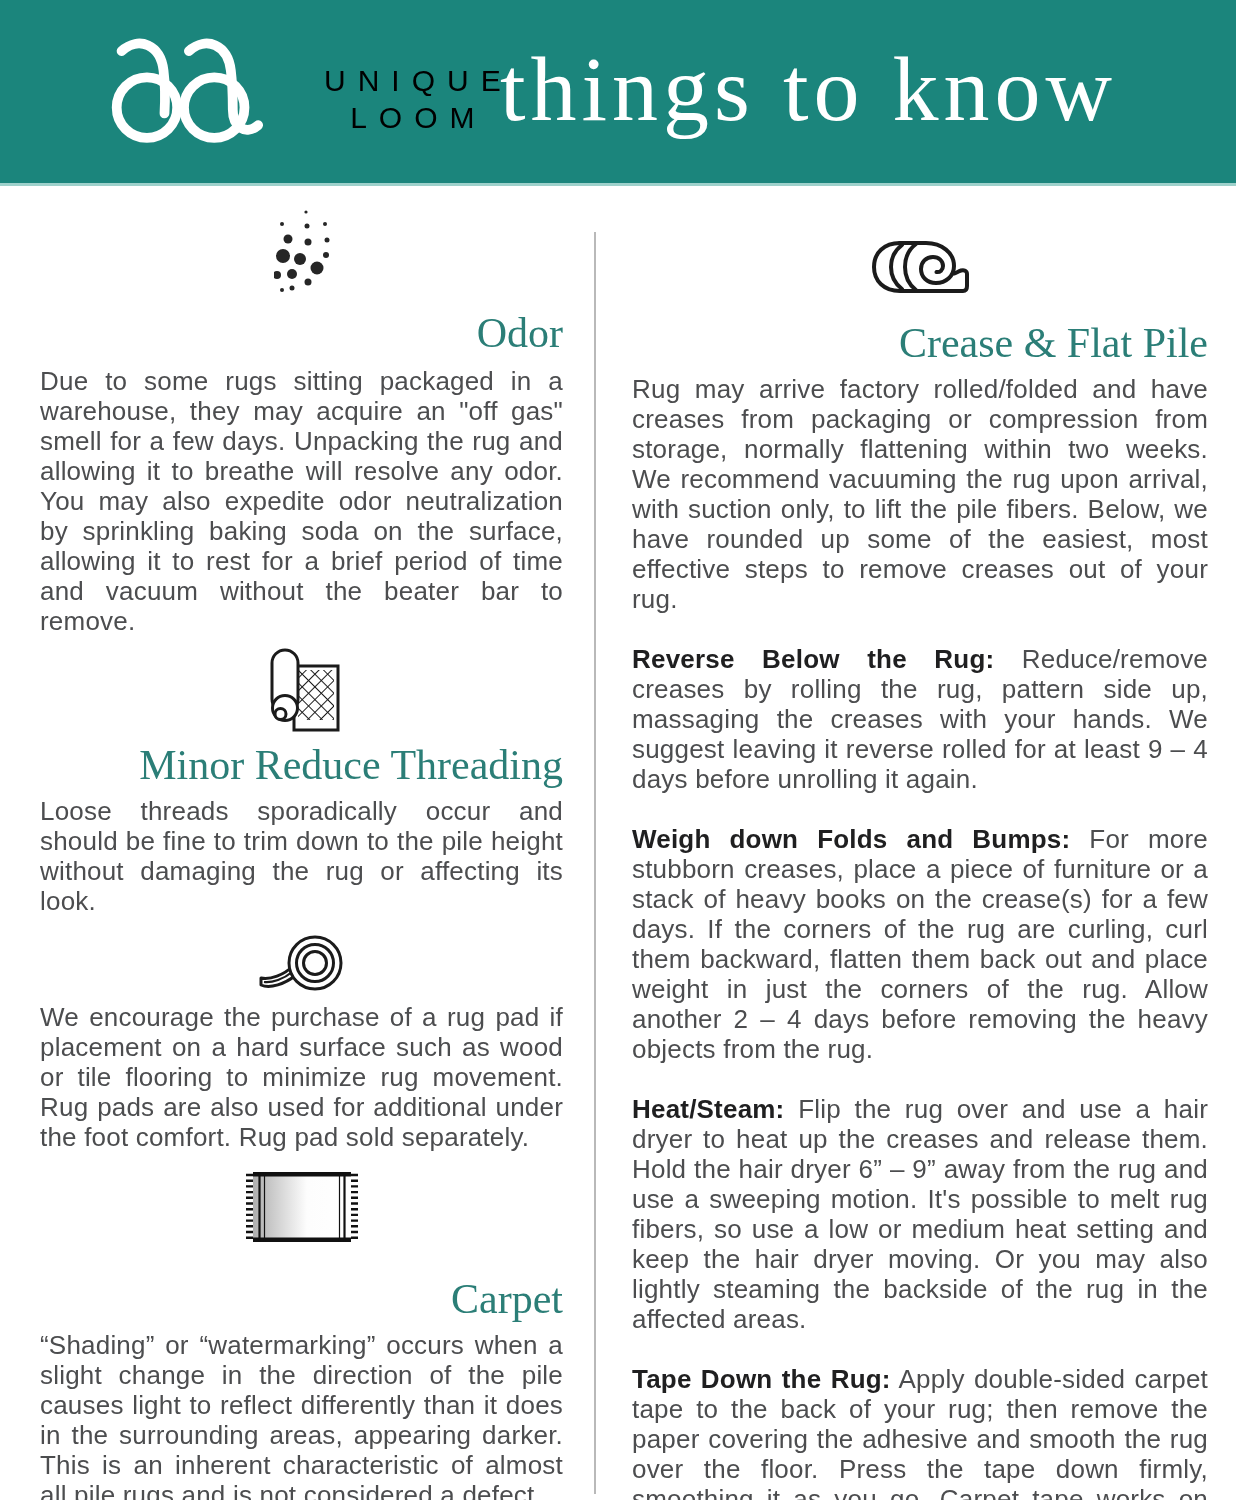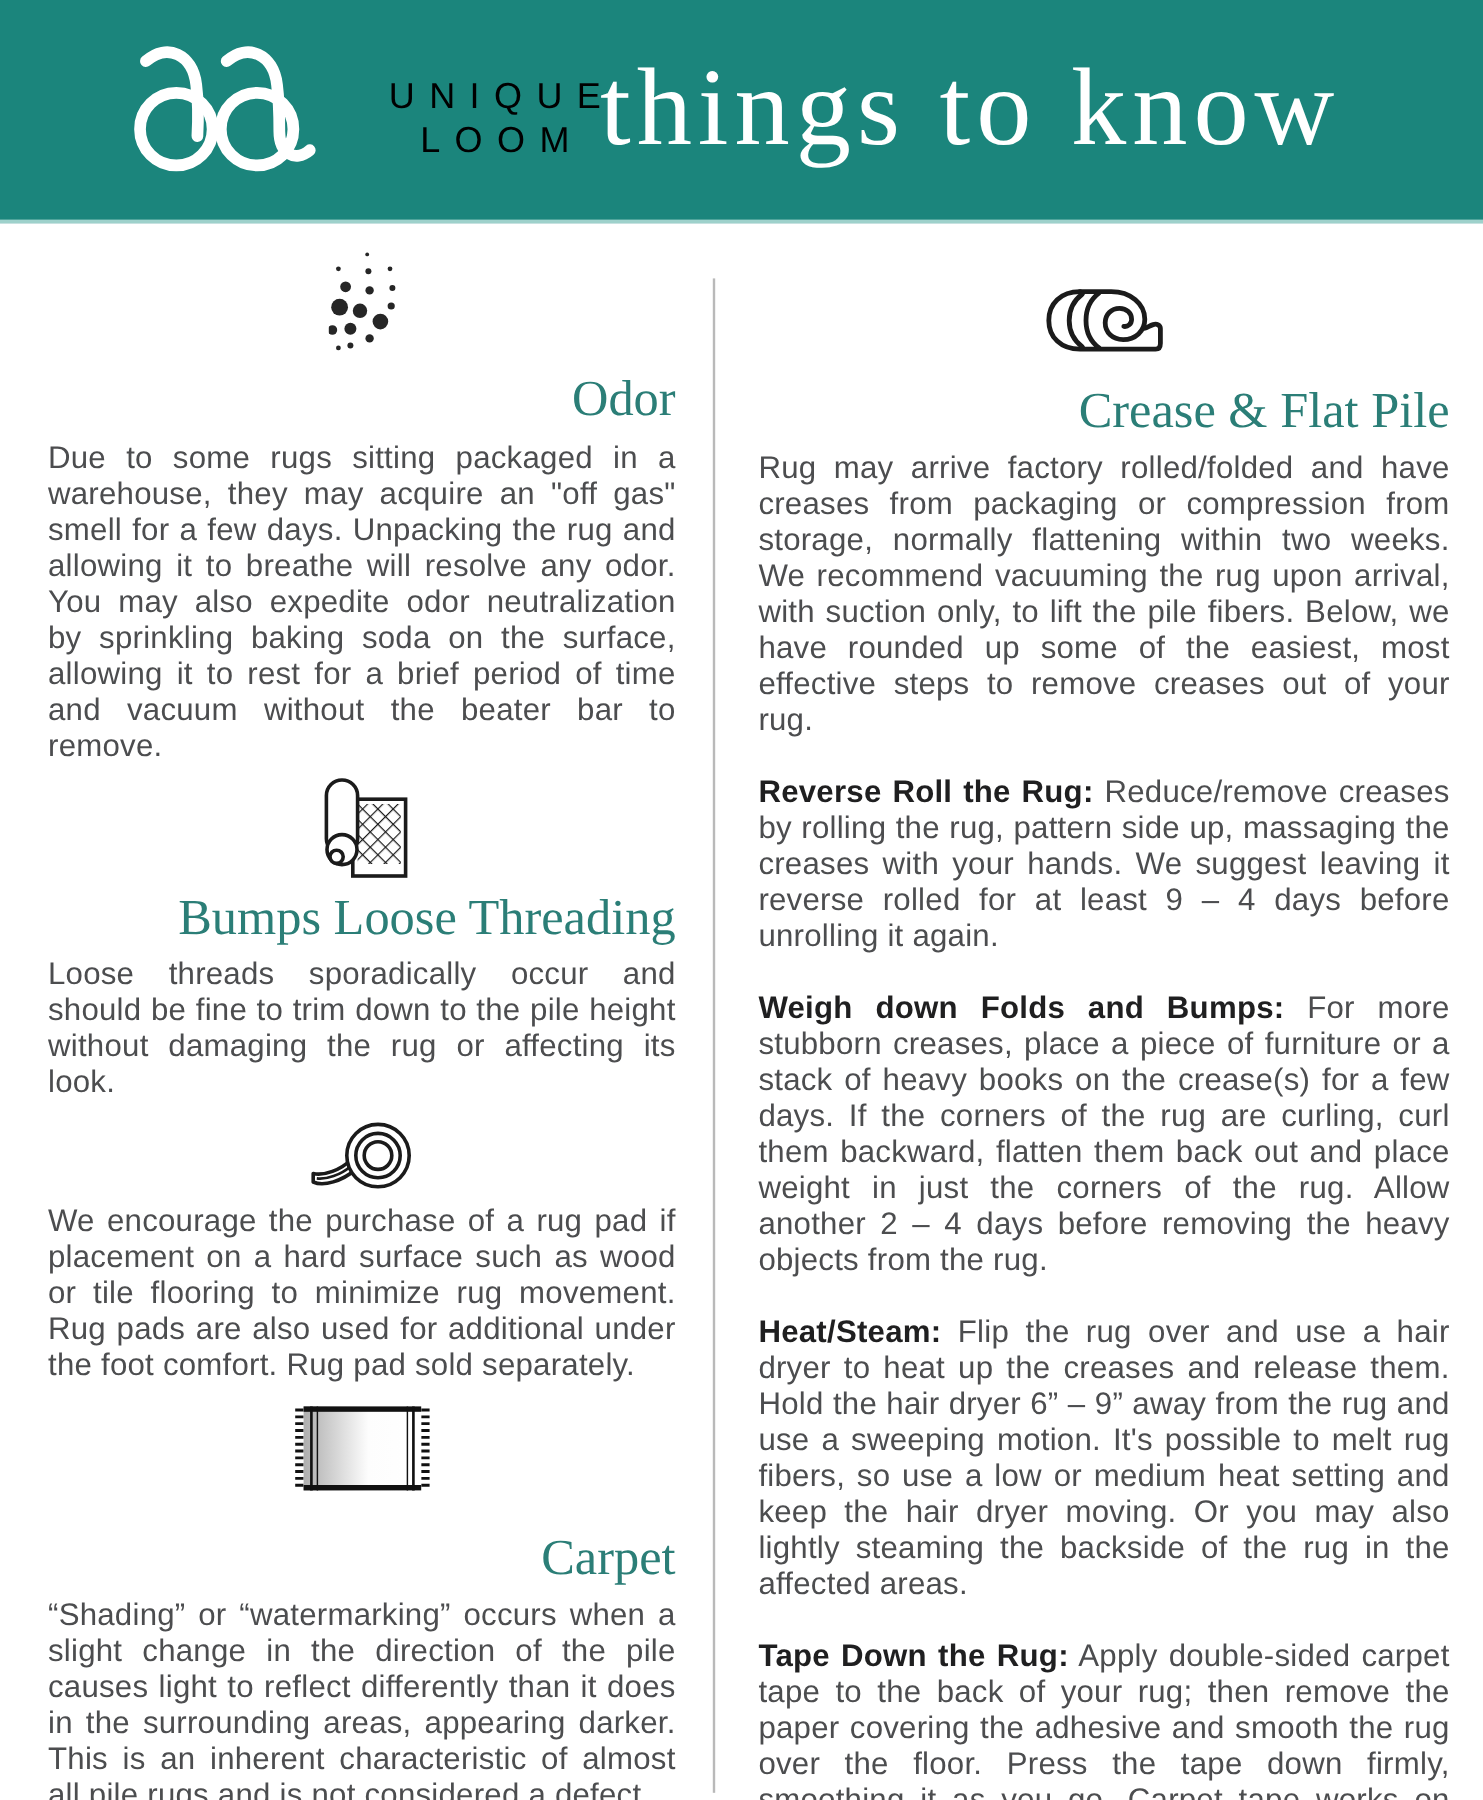--- a/index.html
+++ b/index.html
@@ -98,21 +98,21 @@
             <path d="M0 0H9M0 0V9" stroke="#1b1b1b" stroke-width="2"></path>
           </pattern>
         </defs>
         <rect x="30" y="18" width="44" height="64" fill="#ffffff" class="ink" stroke-width="3"></rect>
         <rect x="34" y="22" width="36" height="50" fill="url(#xh)"></rect>
         <rect x="8" y="2" width="26" height="62" rx="13" fill="#ffffff" class="ink" stroke-width="3"></rect>
         <circle cx="21" cy="60" r="12.5" fill="#ffffff" class="ink" stroke-width="3"></circle>
         <circle cx="16.5" cy="66" r="5.5" fill="#ffffff" class="ink" stroke-width="3"></circle>
       </svg>
     </div>
-    <h2 class="section-heading" style="margin-top:10px">Bumps Loose Threading</h2>
+    <h2 class="section-heading" style="margin-top:10px">Minor Reduce Threading</h2>
     <p class="body-text" style="margin-top:8px">Loose threads sporadically occur and should be fine to trim down to the pile height without damaging the rug or affecting its look.</p>
 
     <div class="icon-row" style="margin-top:18px">
       <svg width="88" height="60" viewBox="0 0 88 60">
         <path d="M38 41 C27 50 12 55 3 51 L3 44 C12 46 26 41 35 32" fill="#ffffff" class="ink" stroke-width="3" stroke-linejoin="round"></path>
         <path d="M6 48 C14 49 26 45 34 38" fill="none" class="ink" stroke-width="2.2"></path>
         <circle cx="57" cy="29" r="26" fill="#ffffff" class="ink" stroke-width="3"></circle>
         <circle cx="57" cy="29" r="18.5" fill="none" class="ink" stroke-width="3"></circle>
         <circle cx="57" cy="29" r="11.5" fill="none" class="ink" stroke-width="3"></circle>
       </svg>
@@ -152,21 +152,21 @@
           <path d="M30 3 C14 3 4 13 4 27 C4 41 14 51 30 51 L93 51 C96 51 97 49 97 46 L97 34 C97 31 94 29.5 91 30.5 C88 31.5 86 33 84 33.5"></path>
           <path d="M30 3 L56 3 C72 3 84 13 84 26 C84 36 76 43 66 43 C57 43 51 37 51 29 C51 22 56 17 63 17 C69 17 73 21 73 26 C73 30 70 32.5 66.5 32"></path>
           <path d="M32 5 C24 11 21 19 21 27 C21 35 24 43 32 49"></path>
           <path d="M46 4 C38 10 35 19 35 27 C35 35 38 44 46 50"></path>
         </g>
       </svg>
     </div>
     <h2 class="section-heading" style="margin-top:26px">Crease &amp; Flat Pile</h2>
     <p class="body-text" style="margin-top:8px">Rug may arrive factory rolled/folded and have creases from packaging or compression from storage, normally flattening within two weeks. We recommend vacuuming the rug upon arrival, with suction only, to lift the pile fibers. Below, we have rounded up some of the easiest, most effective steps to remove creases out of your rug.</p>
 
-    <p class="body-text" style="margin-top:30px"><b class="lead">Reverse Roll the Rug:</b><span> Reduce/remove creases by rolling the rug, pattern side up, massaging the creases with your hands. We suggest leaving it reverse rolled for at least 9 – 4 days before unrolling it again.</span></p>
+    <p class="body-text" style="margin-top:30px"><b class="lead">Reverse Below the Rug:</b><span> Reduce/remove creases by rolling the rug, pattern side up, massaging the creases with your hands. We suggest leaving it reverse rolled for at least 9 – 4 days before unrolling it again.</span></p>
 
     <p class="body-text" style="margin-top:30px"><b class="lead">Weigh down Folds and Bumps:</b><span> For more stubborn creases, place a piece of furniture or a stack of heavy books on the crease(s) for a few days. If the corners of the rug are curling, curl them backward, flatten them back out and place weight in just the corners of the rug. Allow another 2 – 4 days before removing the heavy objects from the rug.</span></p>
 
     <p class="body-text" style="margin-top:30px"><b class="lead">Heat/Steam:</b><span> Flip the rug over and use a hair dryer to heat up the creases and release them. Hold the hair dryer 6” – 9” away from the rug and use a sweeping motion. It's possible to melt rug fibers, so use a low or medium heat setting and keep the hair dryer moving. Or you may also lightly steaming the backside of the rug in the affected areas.</span></p>
 
     <p class="body-text" style="margin-top:30px"><b class="lead">Tape Down the Rug:</b><span> Apply double-sided carpet tape to the back of your rug; then remove the paper covering the adhesive and smooth the rug over the floor. Press the tape down firmly, smoothing it as you go. Carpet tape works on hard floors and on existing wall-to-wall carpet, holding your rug in place. If you have laminate flooring, purchase a less adhesive double-sided tape to prevent the laminate from buckling or otherwise being damaged.</span></p>
 
   </div>
 
 </div>

